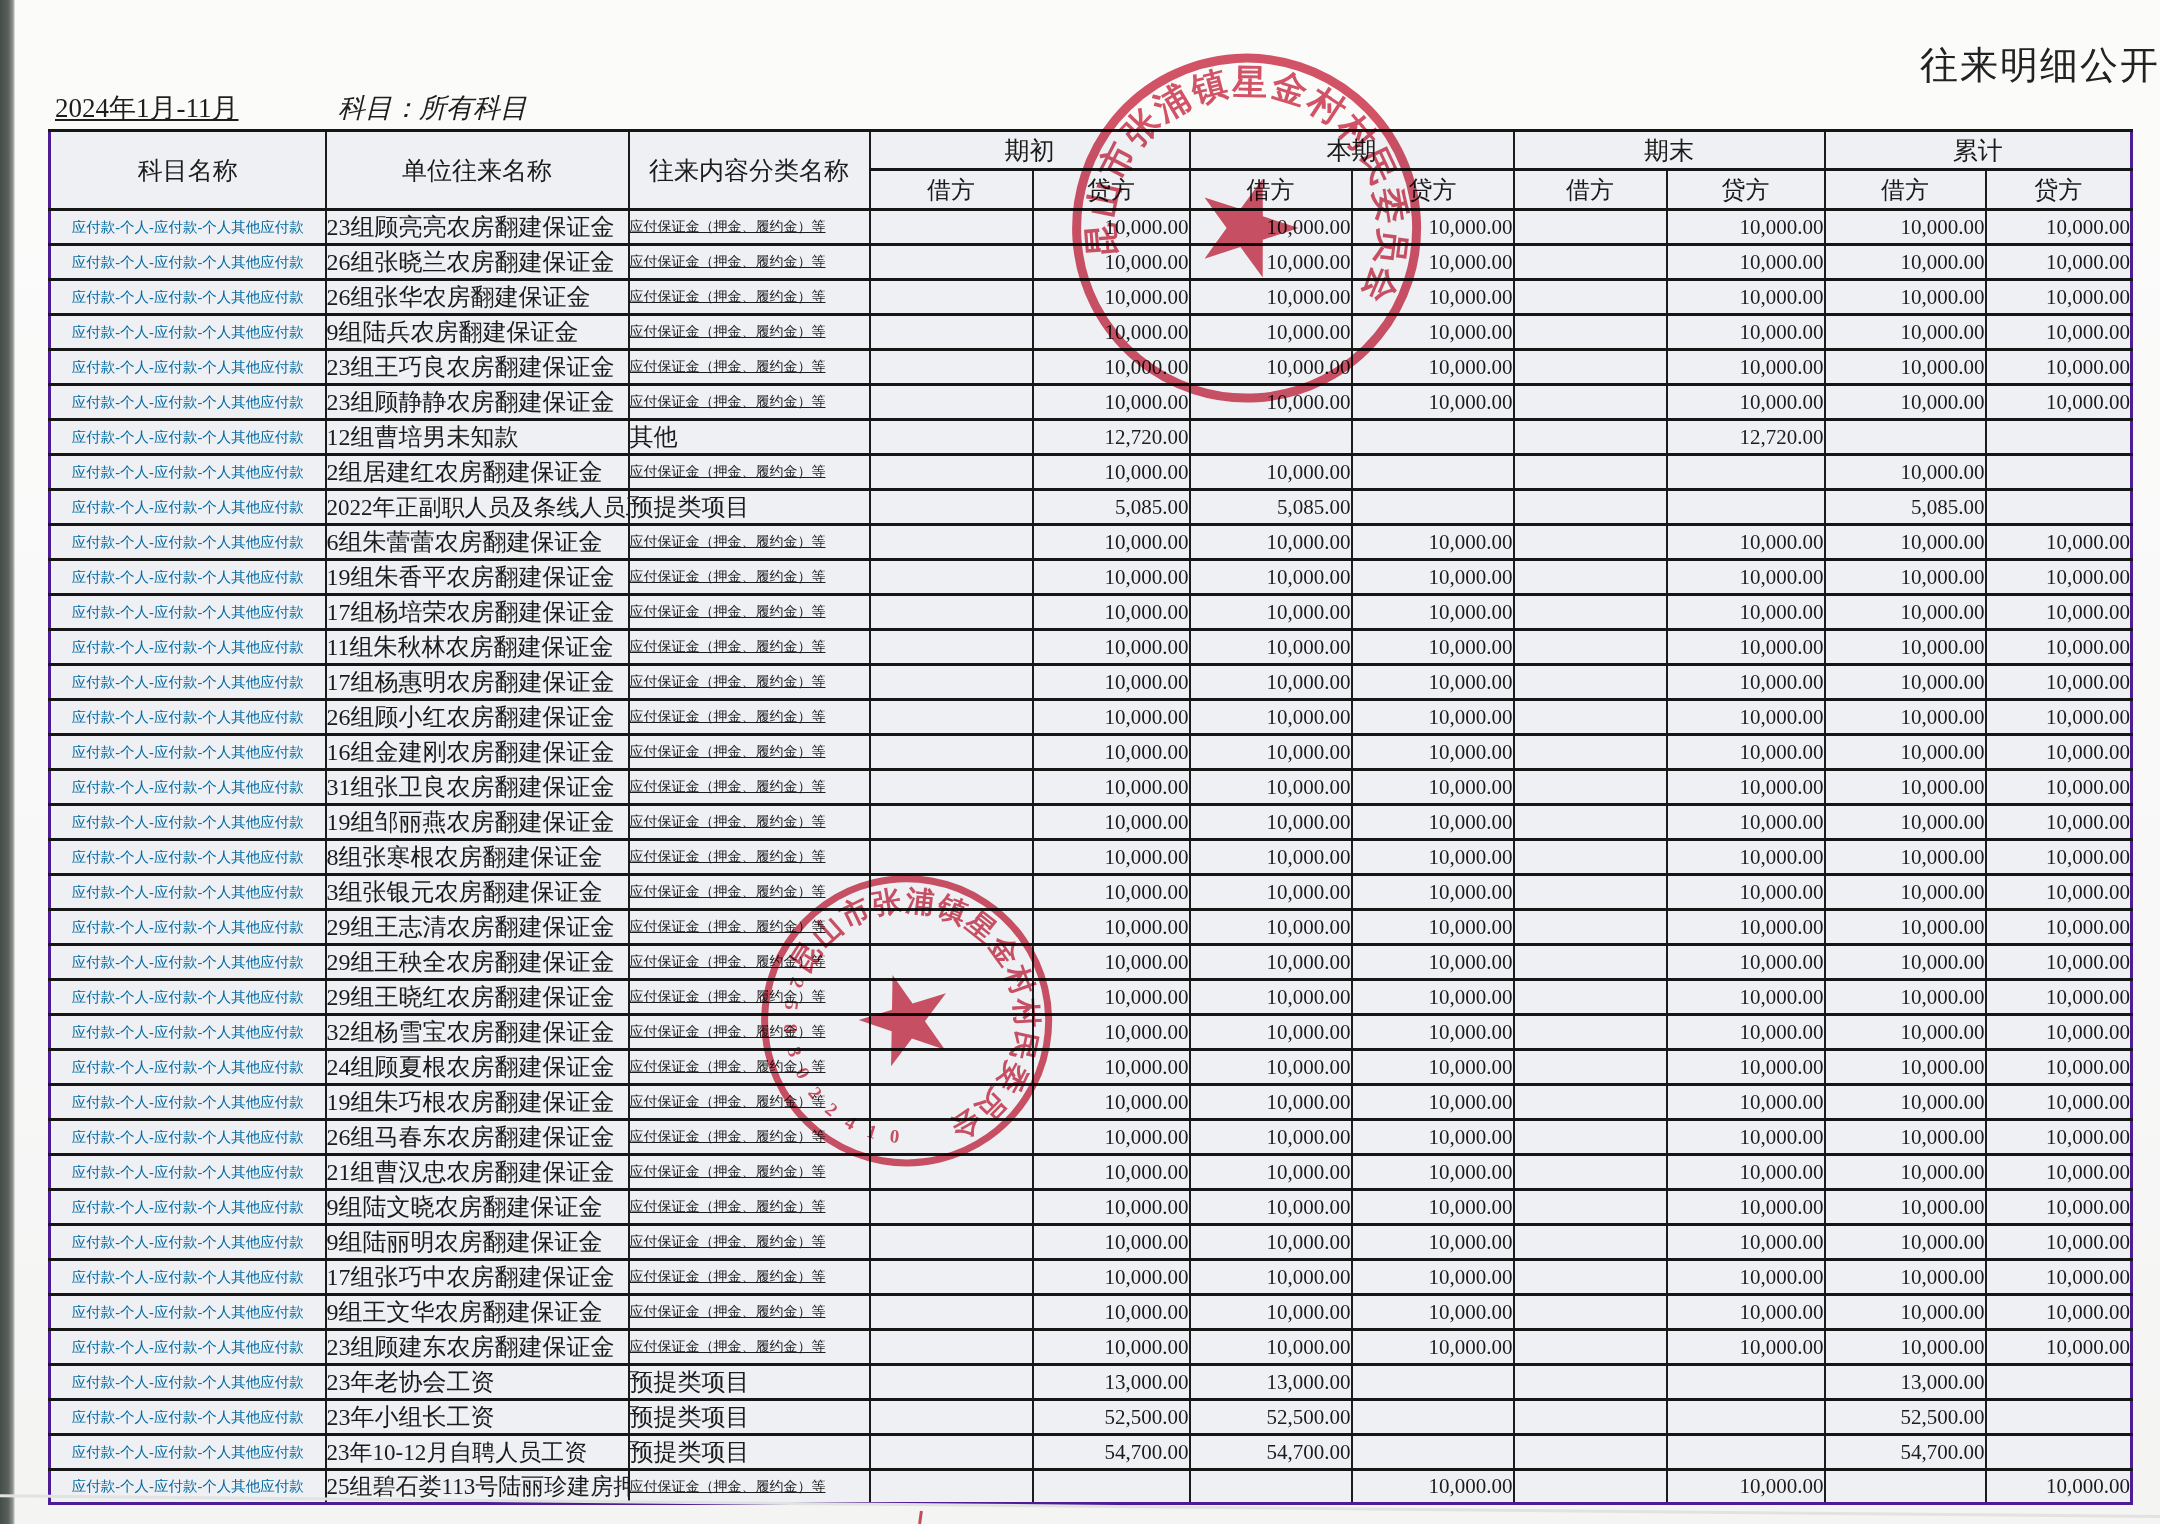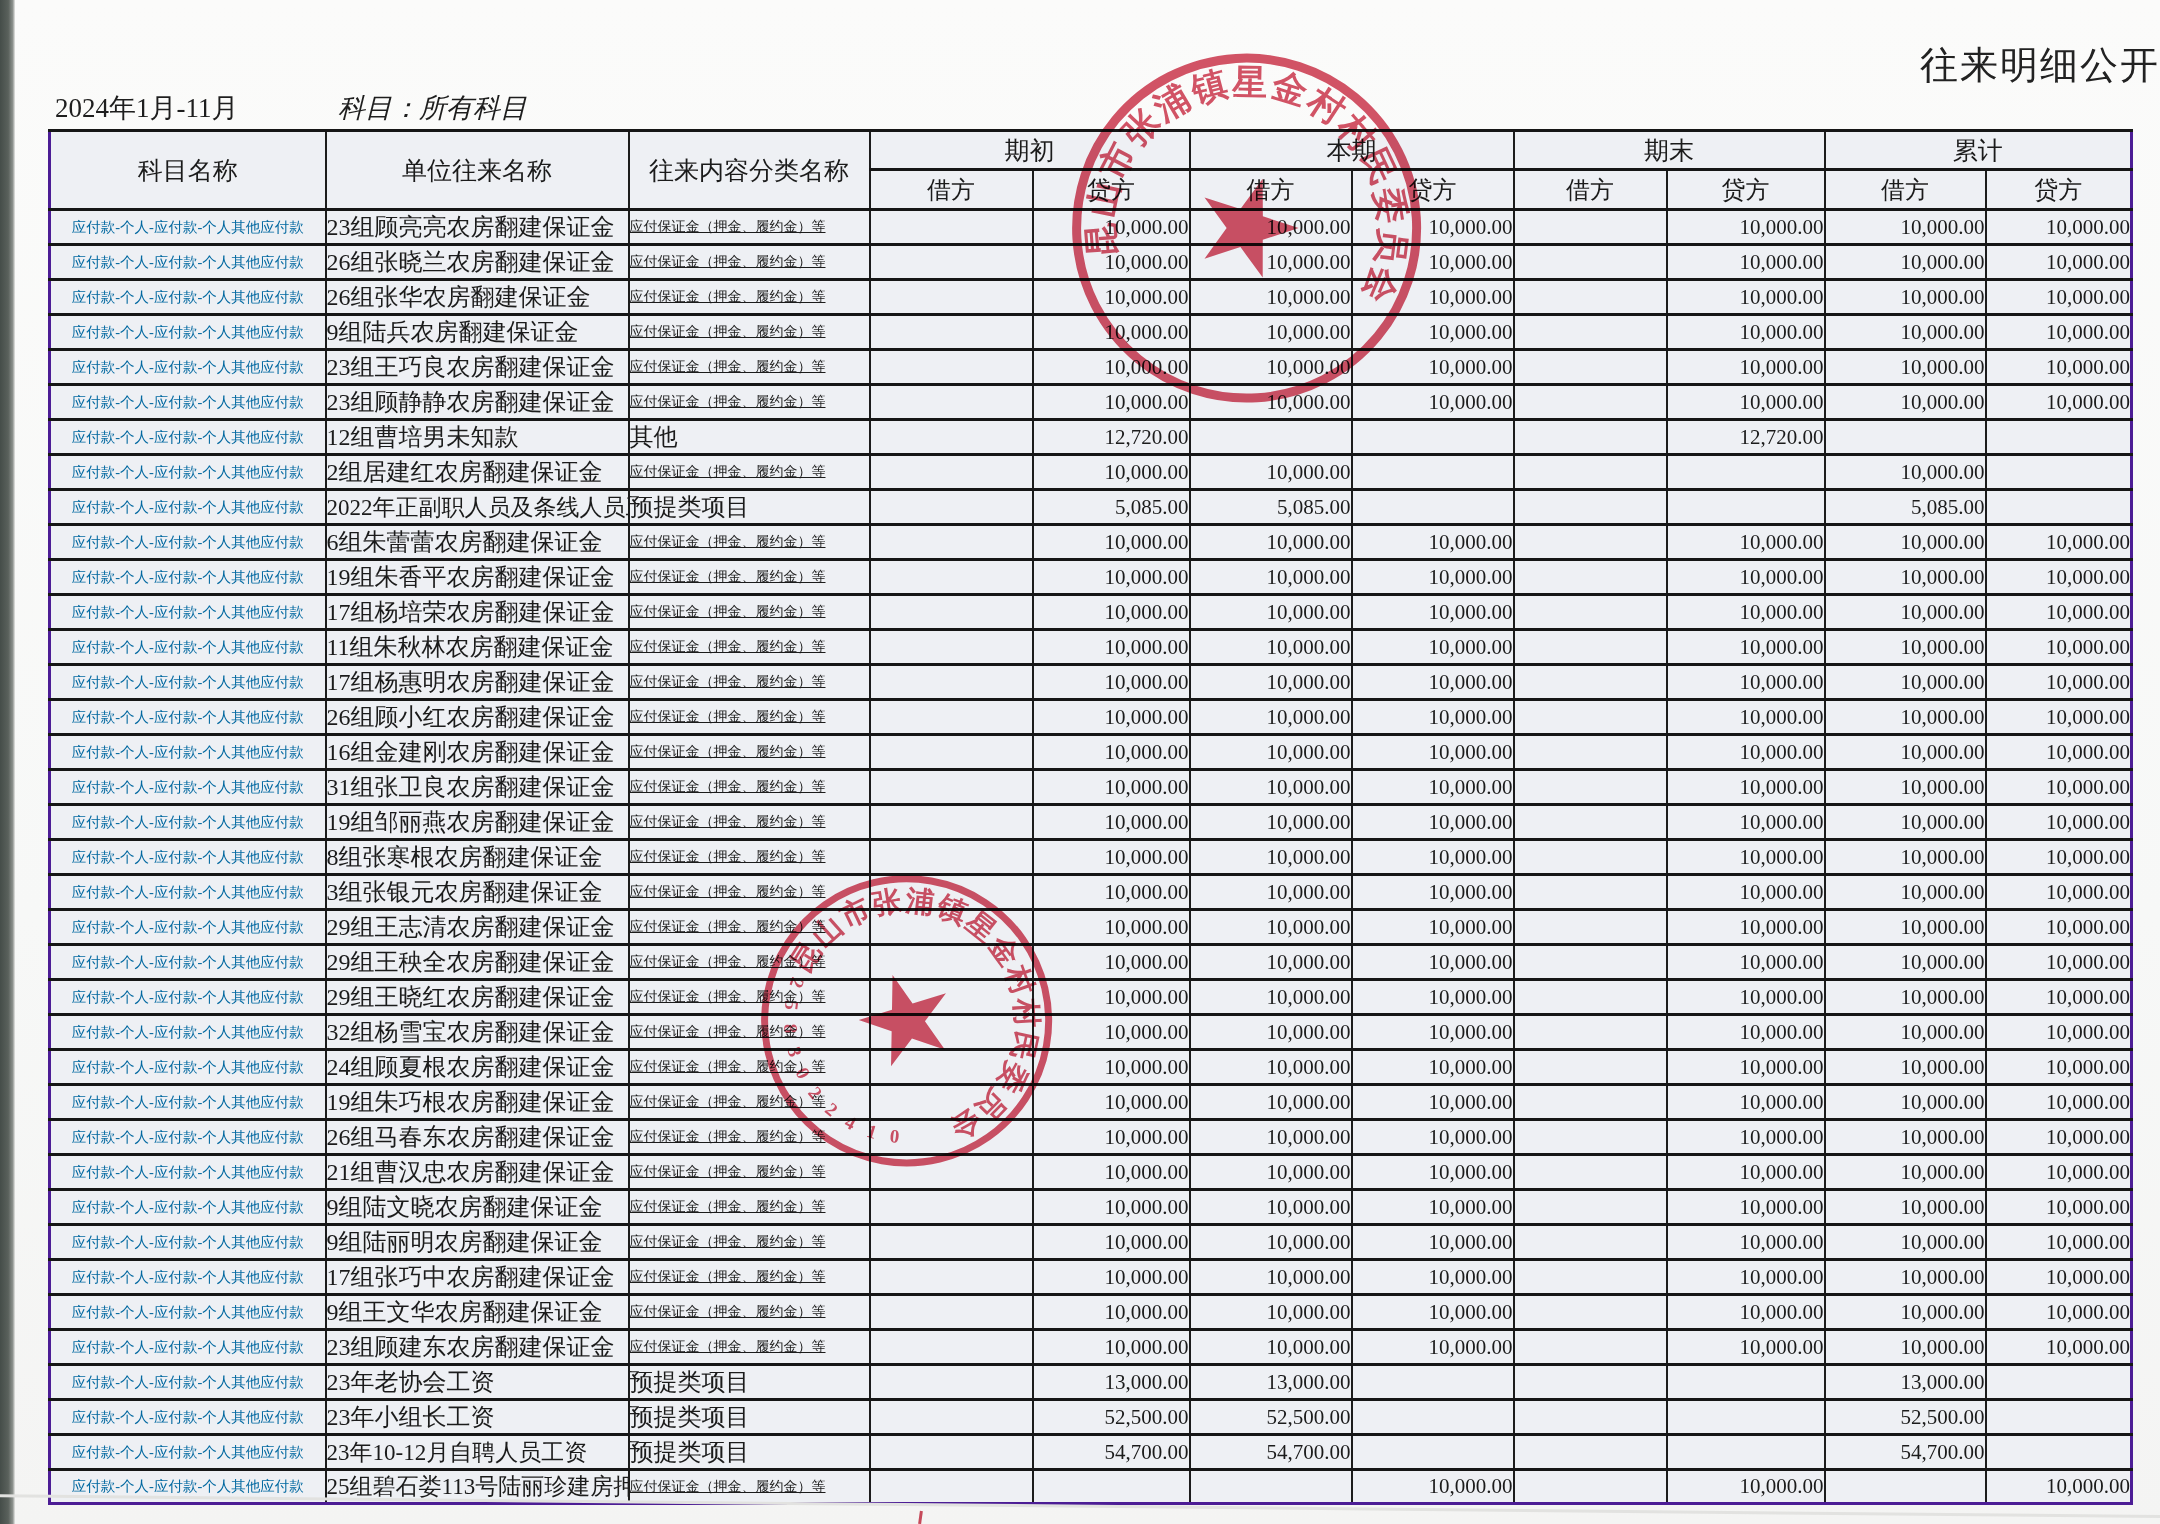--- a/index.html
+++ b/index.html
@@ -12,21 +12,21 @@
   
   .paper{position:absolute;inset:0;background:linear-gradient(180deg,#fbfbfa 0%,#f7f8f7 60%,#f4f4f3 100%);}
   .scan-edge-left{position:absolute;left:0;top:0;width:15px;height:1524px;
     background:linear-gradient(90deg,#454d49 0%,#5a615c 55%,#8d928e 85%,#e8e8e6 100%);}
   .scan-edge-bottom{position:absolute;left:-40px;bottom:16px;width:2300px;height:3px;background:#e2e2e0;transform:rotate(.55deg);}
   .scan-mark-red{position:absolute;left:919px;top:1511px;width:3px;height:13px;background:#c64a5a;transform:rotate(8deg);}
 
   .title{position:absolute;left:0;right:0;top:40px;text-align:right;
     font-size:38px;letter-spacing:2px;color:#222;}
   .meta{position:absolute;top:90px;font-size:27px;color:#1e1e1e;}
-  .meta.period{left:55px;}
+  .meta.period{left:55px;text-decoration:underline;}
   .meta.subject{left:338px;font-style:italic;}
 
   table.sheet{
     position:absolute;left:48px;top:129px;width:2082px;height:1308px;
     border-collapse:collapse;table-layout:fixed;
   }
   table.sheet th,table.sheet td{
     border:2px solid #1c1c1c;background:#eef0f4;overflow:hidden;
     white-space:nowrap;padding:0;vertical-align:middle;
   }

